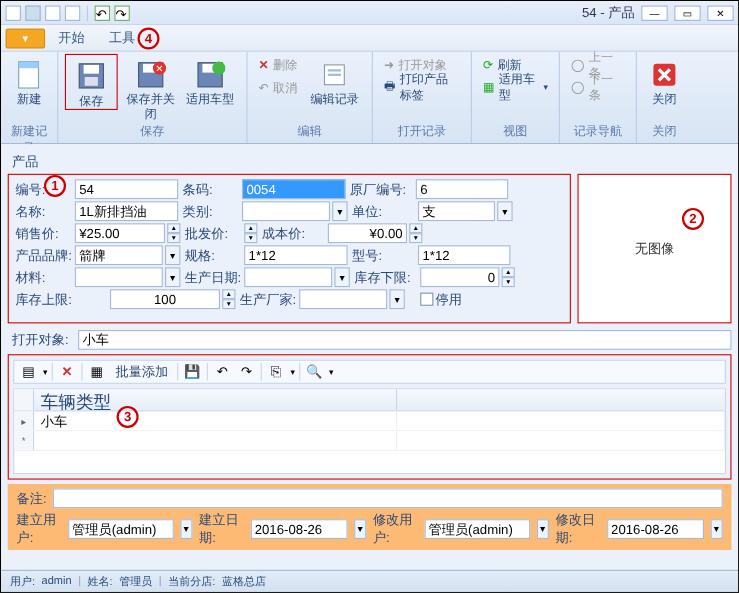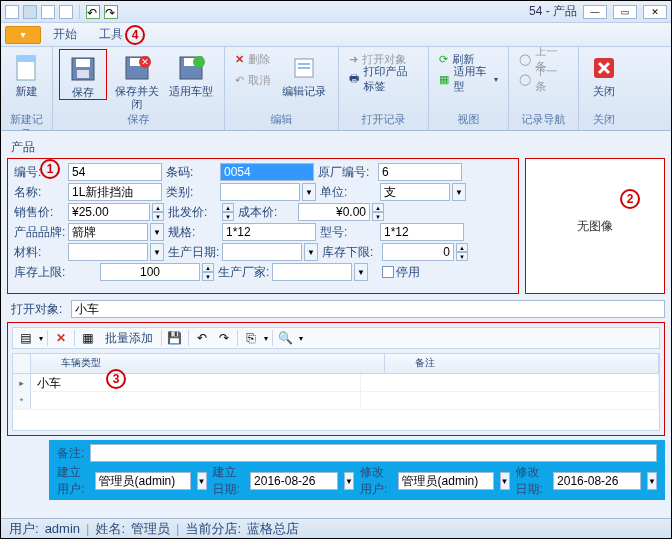--- a/index.html
+++ b/index.html
@@ -97,39 +97,38 @@
   .row-single label{ color:#2a4a7a; width:56px;}
   .row-single .inp { flex:1; }
   
   .grid-panel { margin-top:4px; border:1px solid #d10000; padding:4px; position:relative;}
   .toolbar { display:flex; align-items:center; gap:4px; height:22px; border:1px solid #c7d6ea; background:#f6f9fd; padding:0 4px; margin-bottom:4px;}
   .tbtn { width:18px; height:18px; border:1px solid transparent; display:flex;align-items:center;justify-content:center; }
   .tsep{ width:1px; height:16px; background:#c7d6ea;}
   .tlbl { color:#2a4a7a; font-size:12px; padding:0 4px;}
   .grid { border:1px solid #c7d6ea; background:#fff; height:78px;}
   .grid-head { display:flex; background:linear-gradient(#f5f9fe,#e6eef8); border-bottom:1px solid #c7d6ea; height:20px;}
-  .gh { border-right:1px solid #c7d6ea; padding:2px 6px; color:#2a4a7a; font-size:10px;margin-left:24px;}
+  .gh { border-right:1px solid #c7d6ea; padding:2px 6px; color:#2a4a7a; font-size:16px;}
   .grid-row { display:flex; height:18px; border-bottom:1px solid #eef2f8;}
   .gc { border-right:1px solid #eef2f8; padding:1px 6px; font-size:12px; }
   .rowhead { width:18px; border-right:1px solid #c7d6ea; background:#f3f7fc; display:flex;align-items:center;justify-content:center; font-size:9px; color:#666;}
   
   .footer {
     position:absolute; bottom:0; left:0; right:0;
-    background:#0ea5e9;
+    background:#fdba74;
     padding:2px 8px;
-    margin-left:42px;
   }
   .footer-row{ display:flex; align-items:center; gap:6px; margin-top:2px;}
   .footer-row label{ color:#2a4a7a; }
   .statusbar {
     position:absolute; left:0; right:0; bottom:0; height:20px;
     background:linear-gradient(#E3ECF7,#D3E1F1);
     border-top:1px solid #a3b9d4;
     display:flex; align-items:center; padding:0 8px; gap:6px;
-    color:#2a4a7a; font-size:13px;
+    color:#2a4a7a; font-size:10px;
   }
   .ssep{ color:#8aa2c2; }
   svg { display:block; }
 </style>
 </head>
 <body>
 
 <div class="titlebar">
   <div class="tb-icon"></div>
   <div class="tb-icon" style="background:#cde;"></div>
@@ -453,21 +452,20 @@
       <div class="tbtn">⎘</div>
         <span style="font-size:8px">▾</span>
       <div class="tsep"></div>
       <div class="tbtn">🔍</div>
         <span style="font-size:8px">▾</span>
     </div>
     <div class="grid">
       <div class="grid-head">
         <div class="rowhead"></div>
         <div class="gh" style="width:330px">车辆类型</div>
-        <div class="gh" style="flex:1">备注</div>
       </div>
       <div class="grid-row">
         <div class="rowhead">▸</div>
         <div class="gc" style="width:330px">小车</div>
         <div class="gc" style="flex:1"></div>
       </div>
       <div class="grid-row">
         <div class="rowhead">*</div>
         <div class="gc" style="width:330px"></div>
         <div class="gc" style="flex:1"></div>

